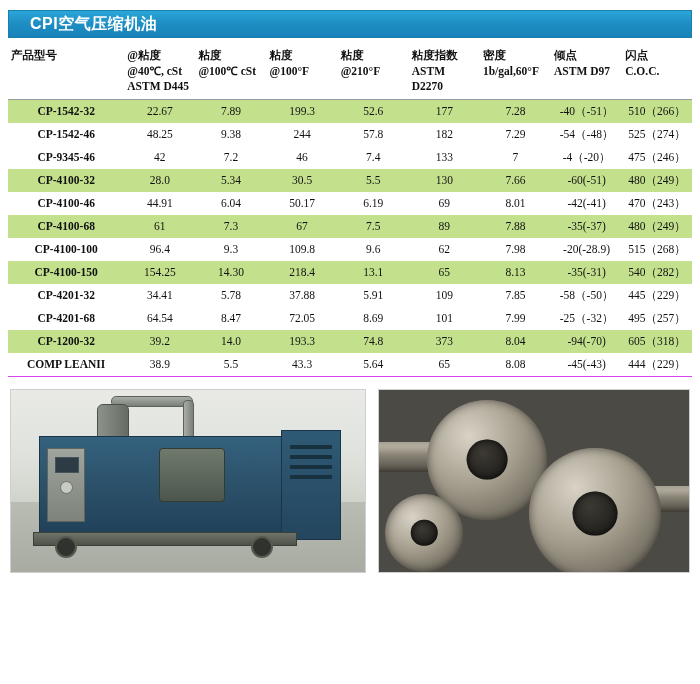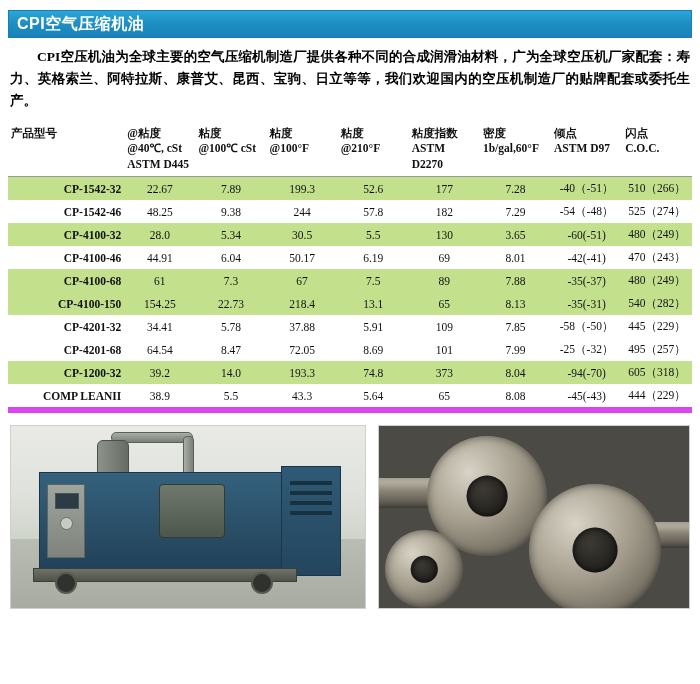--- a/index.html
+++ b/index.html
@@ -23,21 +23,21 @@
   }
 
   
   .title-bar {
     position: relative;
     height: 26px;
     background: linear-gradient(to bottom, #2aa6d8 0%, #1f8fc4 45%, #1782b9 100%);
     border: 1px solid #1b7fae;
     display: flex;
     align-items: center;
-    padding-left: 8px;
+    padding-left: 21px;
     margin-bottom: 8px;
   }
   .title-bar .title-text {
     color: #ffffff;
     font-size: 16px;
     font-weight: bold;
     font-family: "Liberation Sans", sans-serif;
     letter-spacing: 0.5px;
   }
 
@@ -73,29 +73,29 @@
     display: block;
     font-weight: bold;
   }
   table.spec tbody td {
     padding: 4px 3px;
     text-align: center;
     white-space: nowrap;
     font-size: 11.5px;
   }
   table.spec tbody td.model {
-    text-align: right;
+    text-align: center;
     font-weight: bold;
     padding-left: 3px;
   }
   table.spec tbody tr.alt td {
     background: #c3e08d;
   }
   table.spec tbody tr.last td {
-    border-bottom: 6px solid #d946ef;
+    border-bottom: 1px solid #d946ef;
   }
   table.spec tbody tr.plain td.model {
     font-weight: bold;
   }
   .col-model { width: 17%; }
   .col-n { width: 10.4%; }
 
   
   .photos {
     display: flex;
@@ -215,21 +215,20 @@
 </style>
 </head>
 <body>
 
 <div class="page">
 
   <div class="title-bar">
     <span class="title-text">CPI空气压缩机油</span>
   </div>
 
-  <p class="intro">CPI空压机油为全球主要的空气压缩机制造厂提供各种不同的合成润滑油材料，广为全球空压机厂家配套：寿力、英格索兰、阿特拉斯、康普艾、昆西、宝驹、日立等等，我们欢迎国内的空压机制造厂的贴牌配套或委托生产。</p>
 
   <table class="spec">
     <colgroup>
       <col class="col-model">
         <col class="col-n">
         <col class="col-n">
         <col class="col-n">
       <col class="col-n">
         <col class="col-n">
         <col class="col-n">
@@ -292,28 +291,39 @@
         <td class="model">CP-1542-46</td>
         <td>48.25</td>
         <td>9.38</td>
         <td>244</td>
         <td>57.8</td>
         <td>182</td>
         <td>7.29</td>
         <td>-54（-48）</td>
         <td>525（274）</td>
       </tr>
+      <tr class="plain">
+        <td class="model">CP-9345-46</td>
+        <td>42</td>
+        <td>7.2</td>
+        <td>46</td>
+        <td>7.4</td>
+        <td>133</td>
+        <td>7</td>
+        <td>-4（-20）</td>
+        <td>475（246）</td>
+      </tr>
       <tr class="alt">
         <td class="model">CP-4100-32</td>
         <td>28.0</td>
         <td>5.34</td>
         <td>30.5</td>
         <td>5.5</td>
         <td>130</td>
-        <td>3.65</td>
+        <td>7.66</td>
         <td>-60(-51)</td>
         <td>480（249）</td>
       </tr>
       <tr class="plain">
         <td class="model">CP-4100-46</td>
         <td>44.91</td>
         <td>6.04</td>
         <td>50.17</td>
         <td>6.19</td>
         <td>69</td>
@@ -325,24 +335,35 @@
         <td class="model">CP-4100-68</td>
         <td>61</td>
         <td>7.3</td>
         <td>67</td>
         <td>7.5</td>
         <td>89</td>
         <td>7.88</td>
         <td>-35(-37)</td>
         <td>480（249）</td>
       </tr>
+      <tr class="plain">
+        <td class="model">CP-4100-100</td>
+        <td>96.4</td>
+        <td>9.3</td>
+        <td>109.8</td>
+        <td>9.6</td>
+        <td>62</td>
+        <td>7.98</td>
+        <td>-20(-28.9)</td>
+        <td>515（268）</td>
+      </tr>
       <tr class="alt">
         <td class="model">CP-4100-150</td>
         <td>154.25</td>
-        <td>22.73</td>
+        <td>14.30</td>
         <td>218.4</td>
         <td>13.1</td>
         <td>65</td>
         <td>8.13</td>
         <td>-35(-31)</td>
         <td>540（282）</td>
       </tr>
       <tr class="plain">
         <td class="model">CP-4201-32</td>
         <td>34.41</td>

